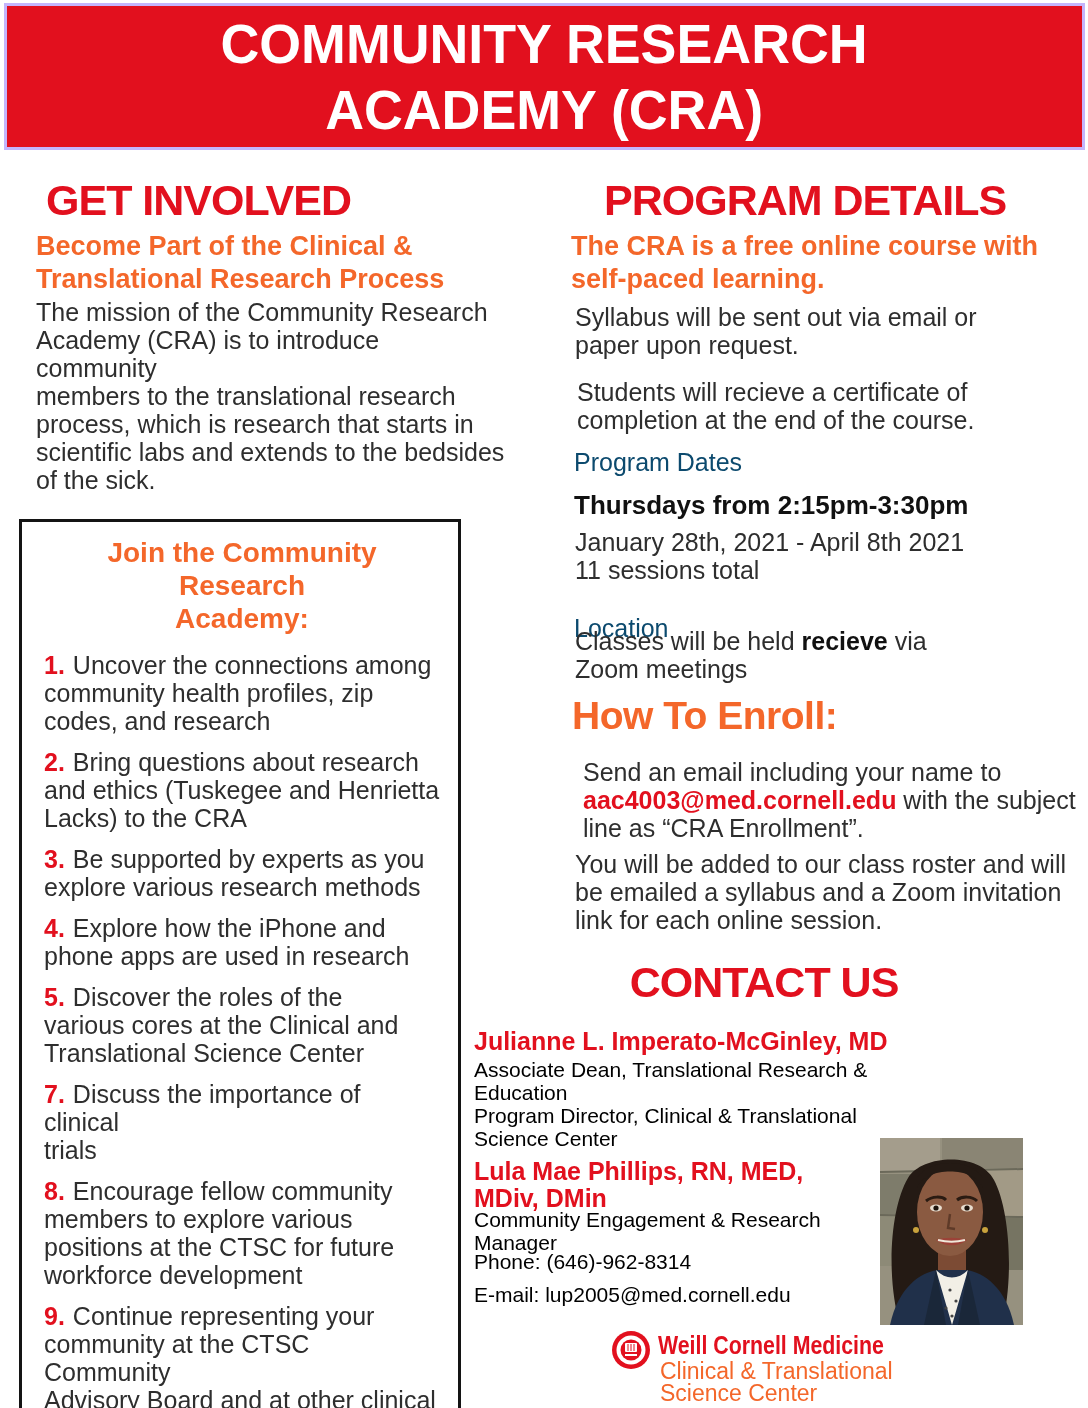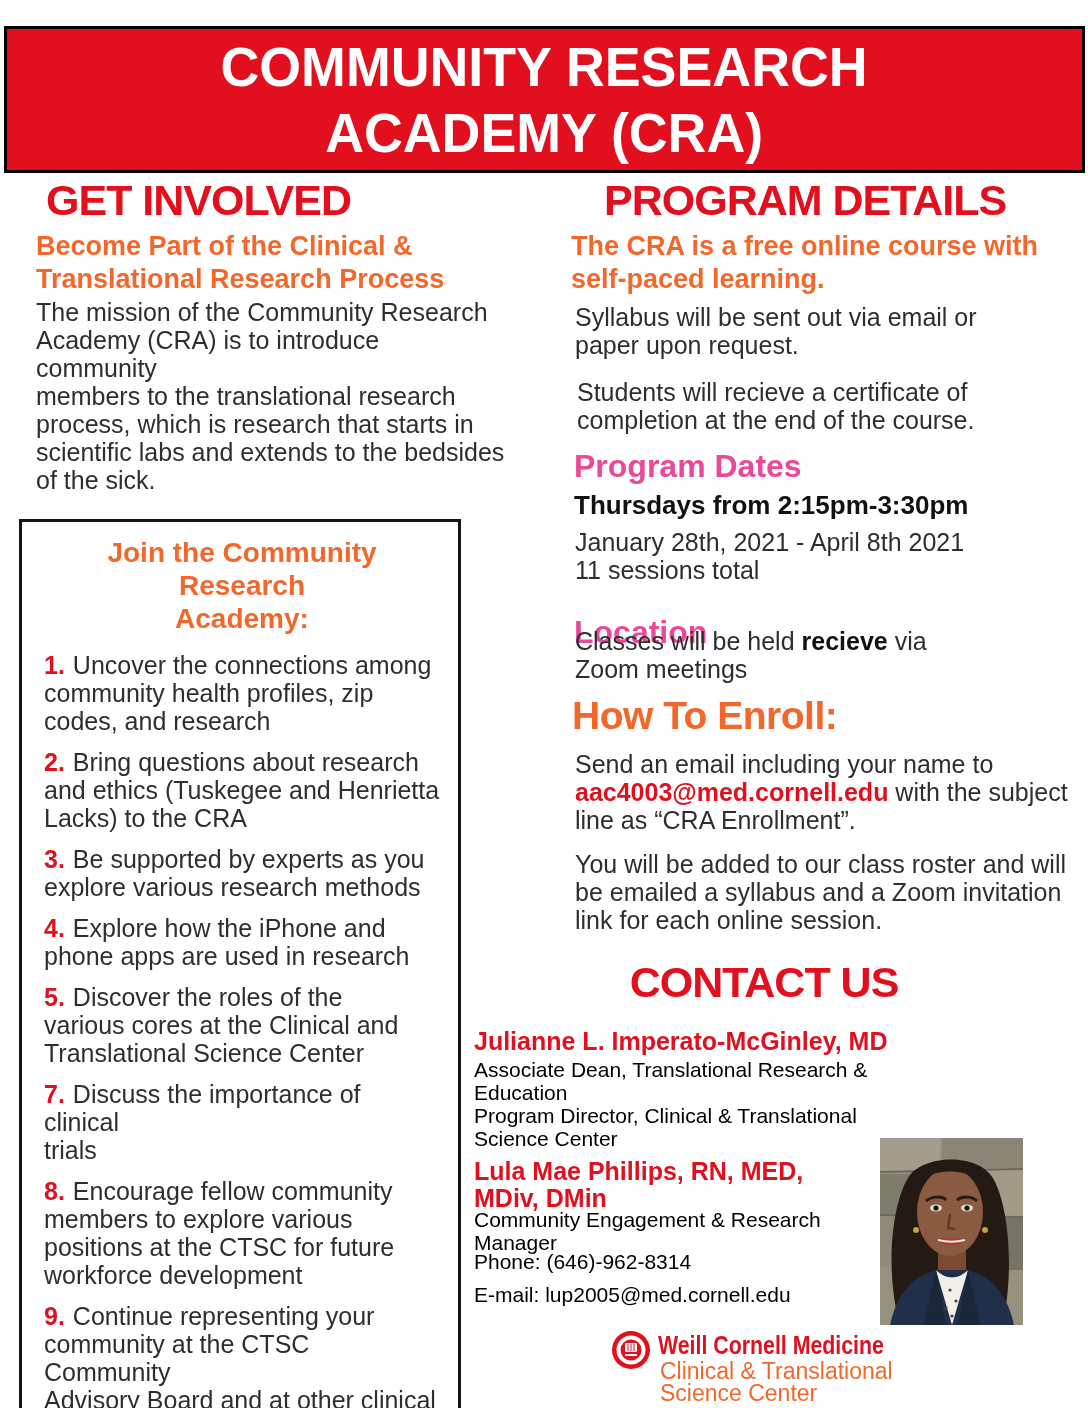--- a/index.html
+++ b/index.html
@@ -6,35 +6,35 @@
   body{
     width:1088px;height:1408px;position:relative;background:#ffffff;
     font-family:"Liberation Sans", sans-serif;color:#2e2e2e;overflow:hidden;
   }
   .abs{position:absolute;}
   .pre{white-space:pre-line;}
 
   
   .banner{
     left:4px;top:3px;width:1081px;height:147px;background:#e2101e;
-    border:3px solid #000000;box-sizing:border-box;
-    display:flex;flex-direction:column;align-items:center;justify-content:center;margin-top:23px;
+    border:3px solid #c4b5fd;box-sizing:border-box;
+    display:flex;flex-direction:column;align-items:center;justify-content:center;
   }
   .banner-line{
     color:#ffffff;font-weight:bold;font-size:56px;line-height:66px;
     letter-spacing:0px;transform:scaleX(0.96);transform-origin:center;
     text-align:center;white-space:nowrap;
   }
 
   
   .h-red{color:#e2101e;font-weight:bold;font-size:43px;letter-spacing:-1px;white-space:nowrap;}
 
   
   .sub-orange{color:#f4672a;font-weight:bold;font-size:27px;line-height:33px;}
-  .label-orange{color:#ec4899;font-weight:bold;font-size:32px;}
+  .label-orange{color:#0c4a6e;font-weight:normal;font-size:25px;}
 
   .body-txt{font-size:25px;line-height:28px;color:#2e2e2e;}
 
   
   .join-box{
     left:19px;top:479px;width:442px;height:913px;border:3px solid #141414;
     box-sizing:border-box;padding:14px 18px 4px 22px;background:#ffffff;margin-top:40px;
   }
   .join-heading{color:#f4672a;font-weight:bold;font-size:28px;line-height:33px;text-align:center;margin:0 0 16px 0;}
   .join-item{margin:0 0 13px 0;font-size:25px;line-height:28px;color:#2e2e2e;white-space:pre-line;}
@@ -122,21 +122,21 @@
 <div class="abs body-txt pre" style="left:575px;top:528px;">January 28th, 2021 - April 8th 2021
 11 sessions total</div>
 
 <div class="abs label-orange" style="left:574px;top:614px;">Location</div>
 
 <p class="abs body-txt pre" style="left:575px;top:627px;margin:0;"><span>Classes will be held </span><span class="bold-black">recieve</span><span> via
 Zoom meetings</span></p>
 
 <div class="abs enroll-h" style="left:572px;top:694px;">How To Enroll:</div>
 
-<p class="abs body-txt pre" style="left:575px;top:750px;margin:0;"><span>Send an email including your name to
+<p class="abs body-txt pre" style="left:575px;top:750px;margin:8px;"><span>Send an email including your name to
 </span><a class="email-link">aac4003@med.cornell.edu</a><span> with the subject
 line as “CRA Enrollment”.</span></p>
 
 <div class="abs body-txt pre" style="left:575px;top:850px;">You will be added to our class roster and will
 be emailed a syllabus and a Zoom invitation
 link for each online session.</div>
 
 <div class="abs h-red" style="left:538px;top:958px;width:452px;text-align:center;">CONTACT US</div>
 
 <div class="abs contact-name" style="left:474px;top:1028px;">Julianne L. Imperato-McGinley, MD</div>

